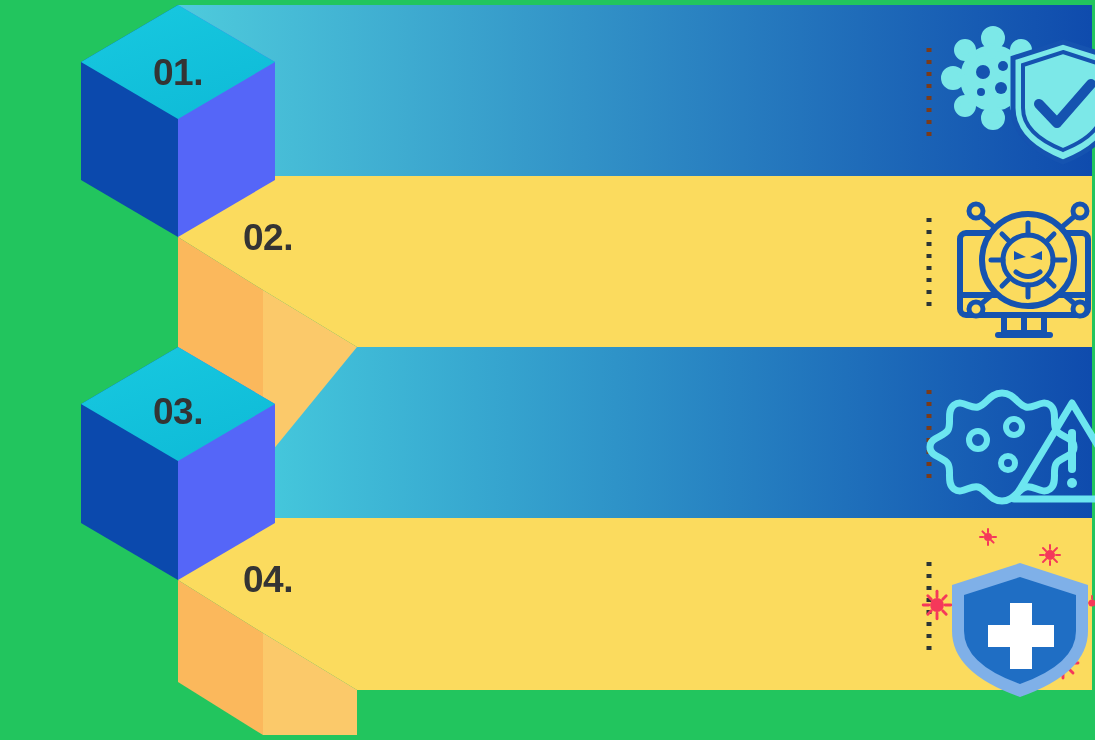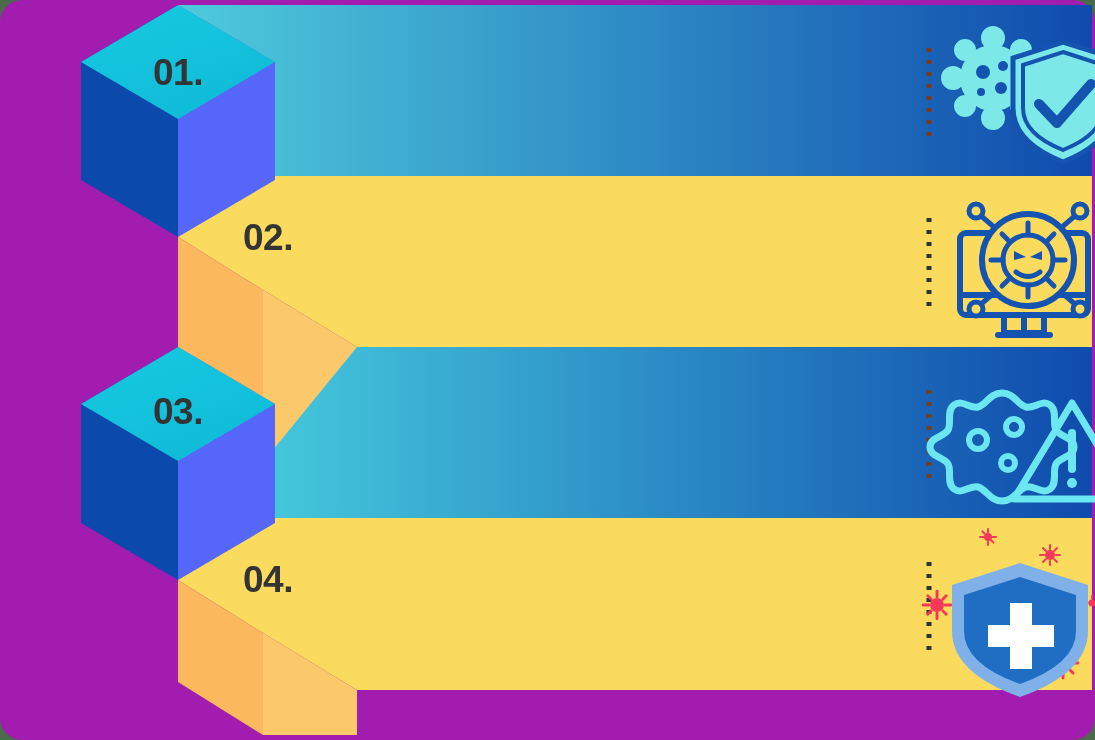--- a/index.html
+++ b/index.html
@@ -10,22 +10,21 @@
   body {
     width: 1095px;
     height: 740px;
     font-family: "Liberation Sans", sans-serif;
     overflow: hidden;
   }
   #stage {
     position: relative;
     width: 1095px;
     height: 740px;
-    background: #a21caf;
-    border-radius: 22px;
+    background: #22c55e;
   }
   #stage svg.layer {
     position: absolute;
     top: 0;
     left: 0;
     width: 1095px;
     height: 740px;
   }
   .num-label {
     font-family: "Liberation Sans", sans-serif;

